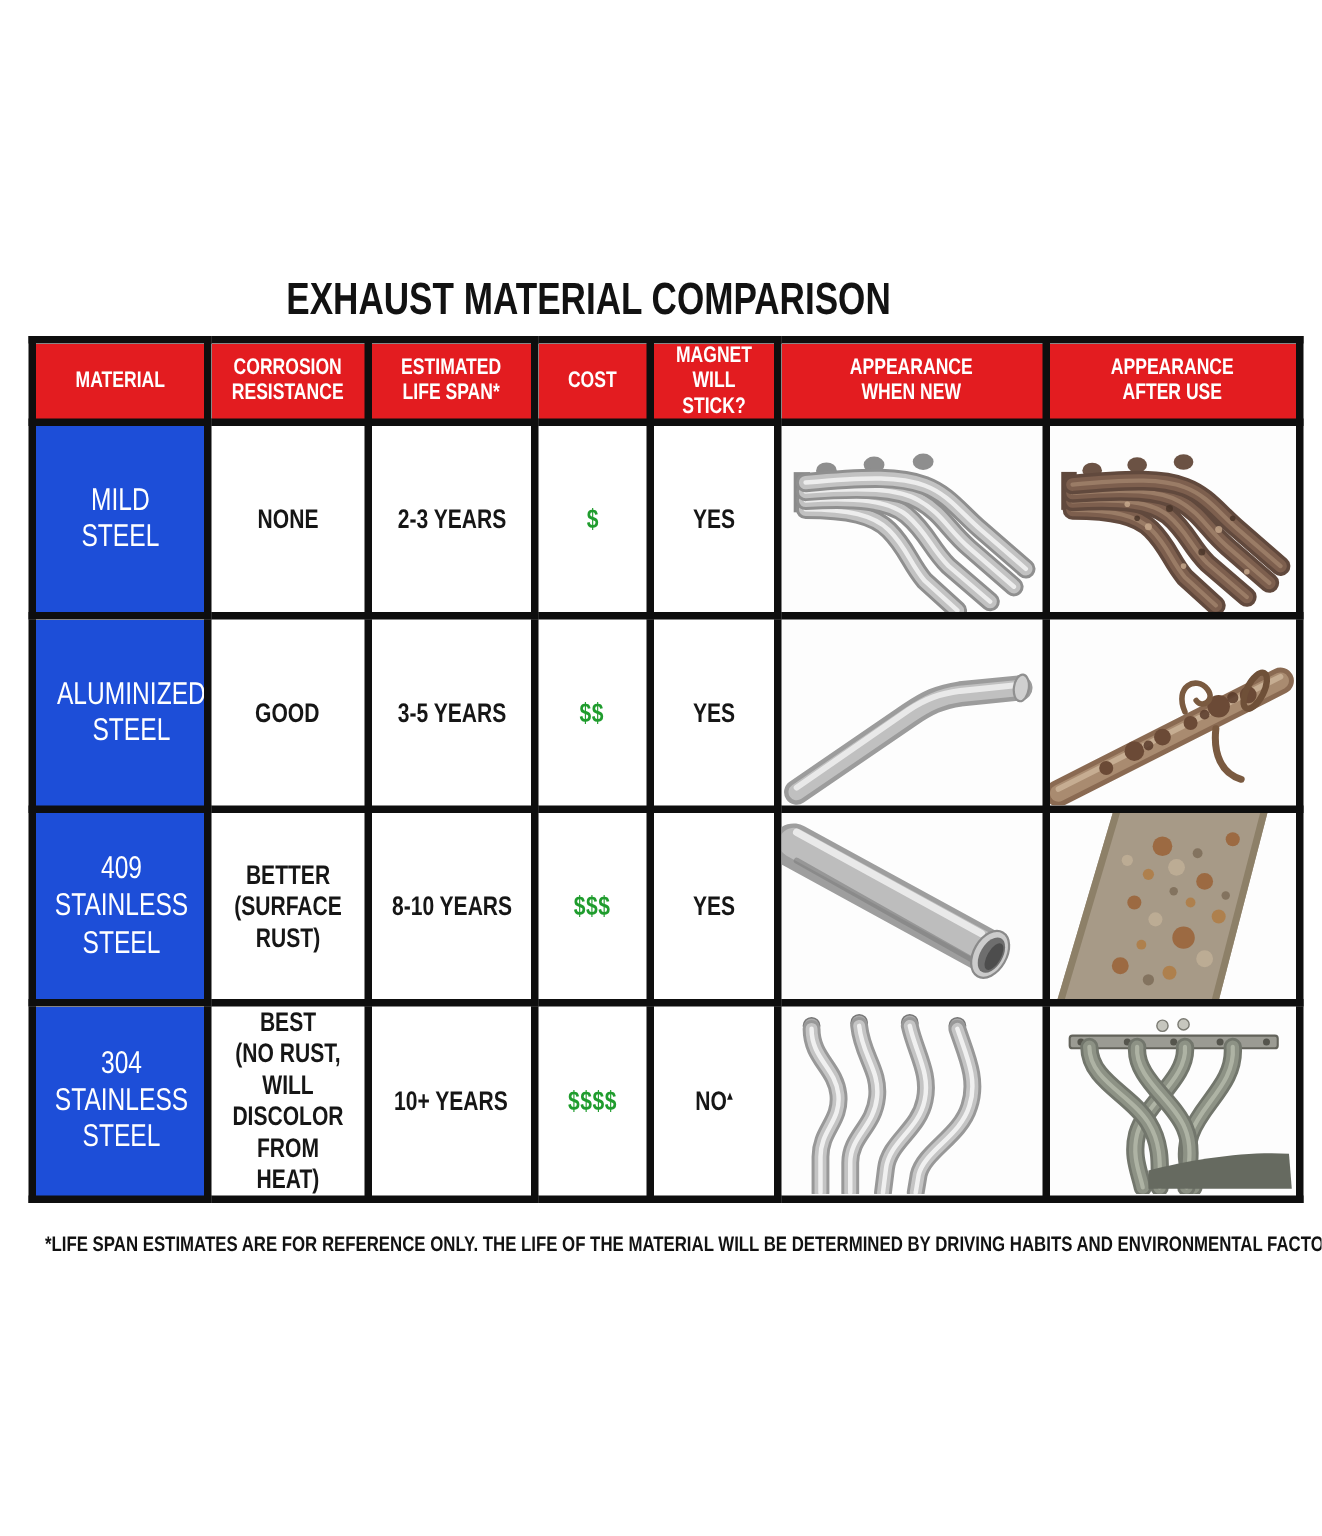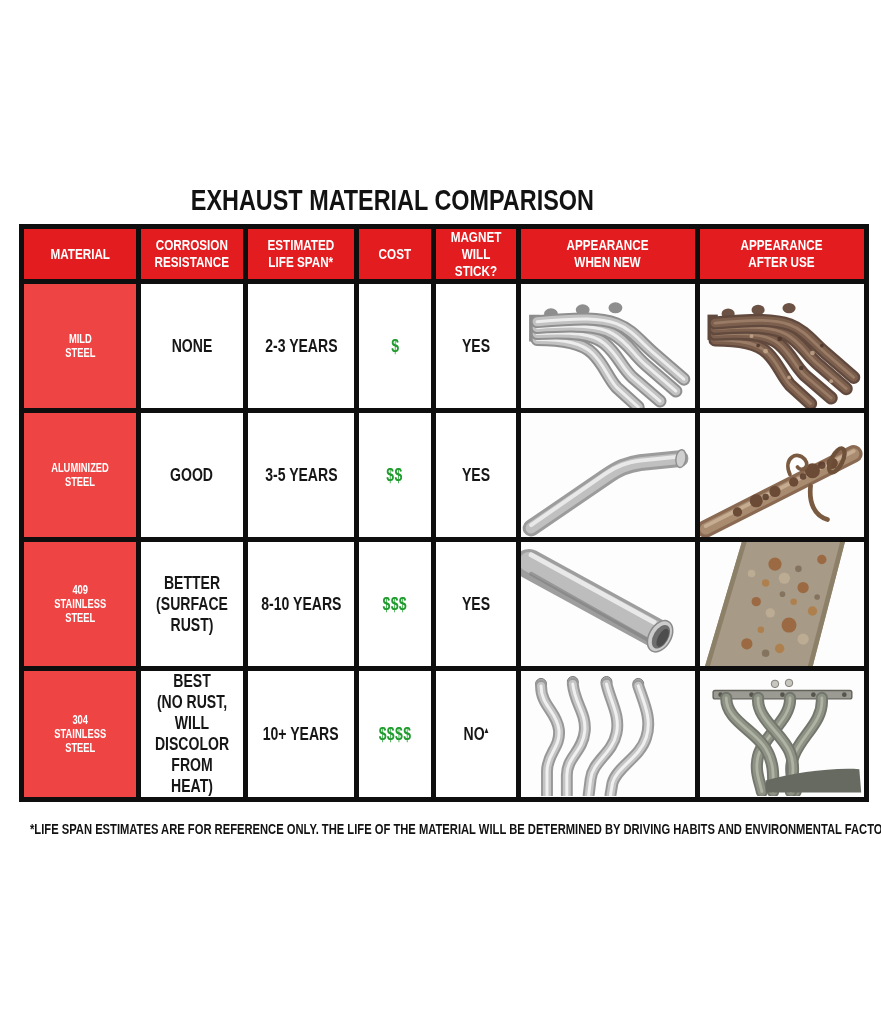--- a/index.html
+++ b/index.html
@@ -23,22 +23,22 @@
     margin: 7px 0 0 19px; width: 845px;
     background: #ffffff;
   }
   .cmp th, .cmp td { border: 5px solid #0e0e0e; padding: 0; text-align: center; vertical-align: middle; overflow: hidden; }
 
   .cmp th {
     background: #e31c20; color: #ffffff;
     font-size: 15px; line-height: 1.12; height: 44px; font-weight: bold;
   }
   td.mat {
-    background: #ef4444; color: #ffffff;
-    font-size: 12px; line-height: 1.18; font-weight: bold;
+    background: #1d4ed8; color: #ffffff;
+    font-size: 21px; line-height: 1.18; font-weight: normal;
   }
   td.val  { background: #ffffff; font-size: 18px; line-height: 1.16; color: #161616; }
   td.cost { background: #ffffff; font-size: 18px; color: #1f9c2d; letter-spacing: 0.5px; }
   td.photo { background: #fdfdfd; }
   td.photo svg { display: block; width: 100%; height: 124px; }
 
   tr.datarow { height: 124px; }
 
   .mk { font-size: 10px; vertical-align: 7px; }
 

